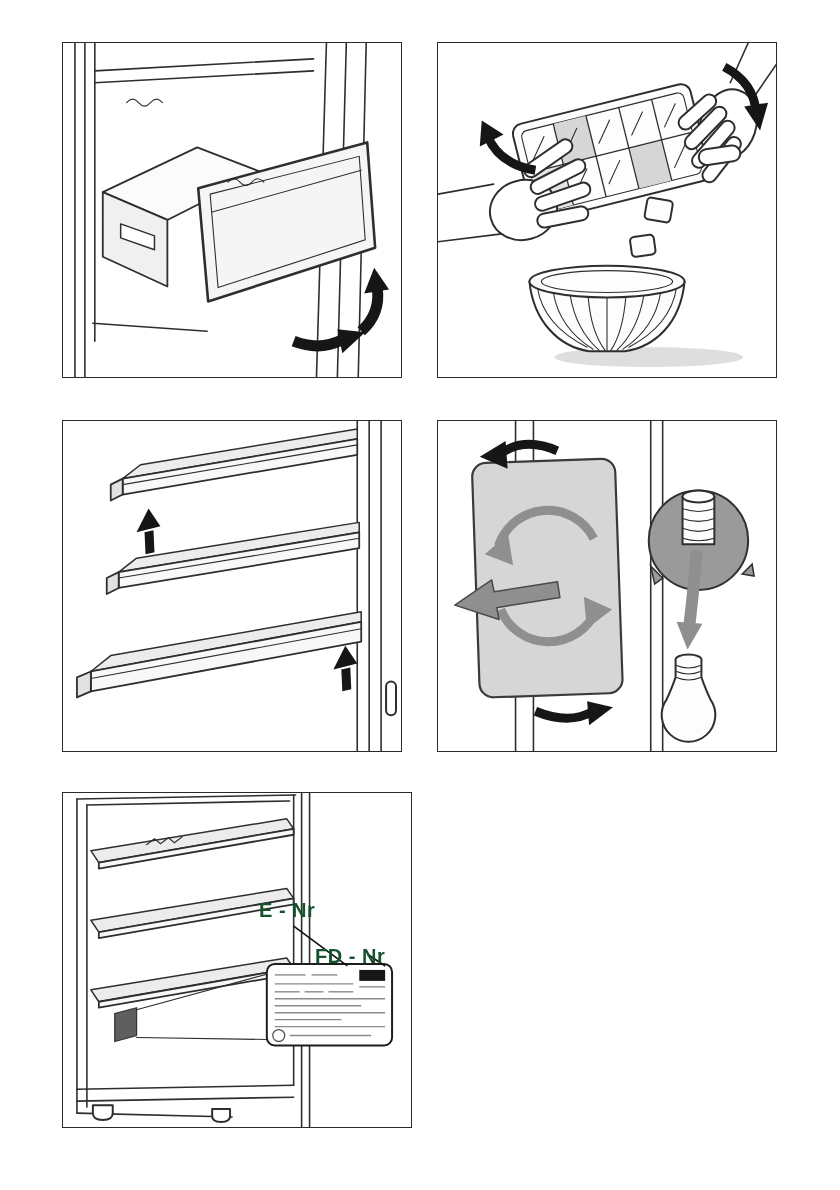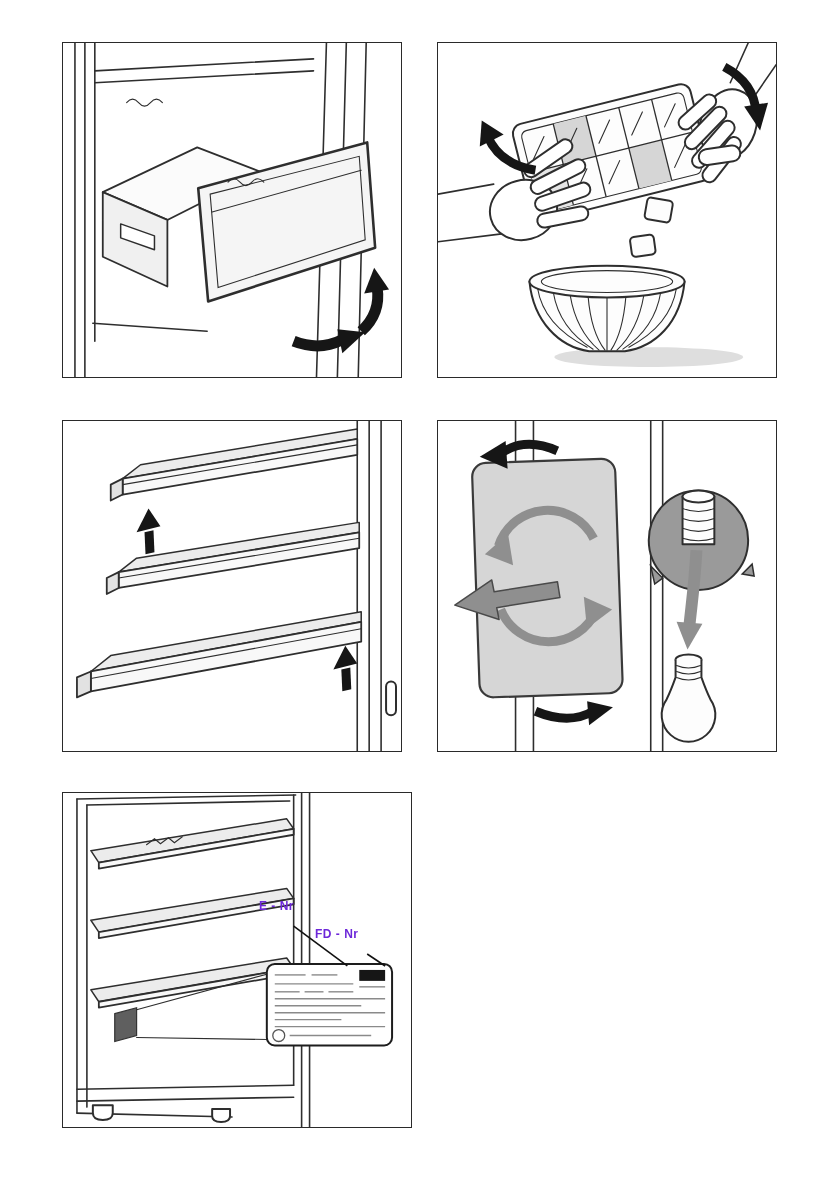--- a/index.html
+++ b/index.html
@@ -4,21 +4,21 @@
 <style>
   html,body{margin:0;padding:0;background:#fff;}
   .page{position:relative;width:840px;height:1190px;background:#fff;font-family:"Liberation Sans",sans-serif;overflow:hidden;}
   .panel{position:absolute;background:#fff;border:1.5px solid #2a2a2a;box-sizing:border-box;margin:0;}
   .panel svg{display:block;width:100%;height:100%;}
   #panel-drawer{left:62px;top:42px;width:340px;height:336px;}
   #panel-icetray{left:437px;top:42px;width:340px;height:336px;}
   #panel-shelves{left:62px;top:420px;width:340px;height:332px;}
   #panel-lamp{left:437px;top:420px;width:340px;height:332px;}
   #panel-plate{left:62px;top:792px;width:350px;height:336px;}
-  .plate-label{position:absolute;font-weight:bold;font-size:12px;color:#6d28d9;letter-spacing:0.5px;white-space:nowrap;}
+  .plate-label{position:absolute;font-weight:bold;font-size:20px;color:#14532d;letter-spacing:0.5px;white-space:nowrap;}
 
   
   .ln{stroke:#2e2e2e;stroke-width:1.6;fill:none;stroke-linecap:round;}
   .ln1{stroke:#2e2e2e;stroke-width:1.1;fill:none;stroke-linecap:round;}
   .lnb{stroke:#111;stroke-width:1.6;}
   .lng{stroke:#2e2e2e;stroke-width:1.3;fill:none;}
   .lng2{stroke:#8a8a8a;stroke-width:1.4;}
   .lnc{stroke:#555;stroke-width:1.3;fill:none;}
   .fw{fill:#ffffff;stroke:#2e2e2e;stroke-width:2;stroke-linejoin:round;}
   .fw2{fill:#fdfdfd;stroke:#2e2e2e;stroke-width:2;stroke-linejoin:round;}
@@ -291,16 +291,16 @@
           <line x1="228" y1="244" x2="310" y2="244"></line>
         </g>
         <circle class="lnc" cx="217" cy="244" r="6"></circle>
       </g>
       <line class="lnb" x1="232" y1="134" x2="286" y2="174"></line>
       <line class="lnb" x1="306" y1="162" x2="324" y2="174"></line>
       <path class="fw" d="M30 314 h20 v8 q0 7 -10 7 q-10 0 -10 -7 z"></path>
       <path class="fw" d="M150 318 h18 v7 q0 6 -9 6 q-9 0 -9 -6 z"></path>
     </svg>
     <div class="plate-label" style="left:196px;top:106px">E - Nr</div>
-    <div class="plate-label" style="left:252px;top:134px">FD - Nr</div>
+    <div class="plate-label" style="left:252px;top:152px">FD - Nr</div>
   </figure>
 
 </div>
 
 </body></html>

